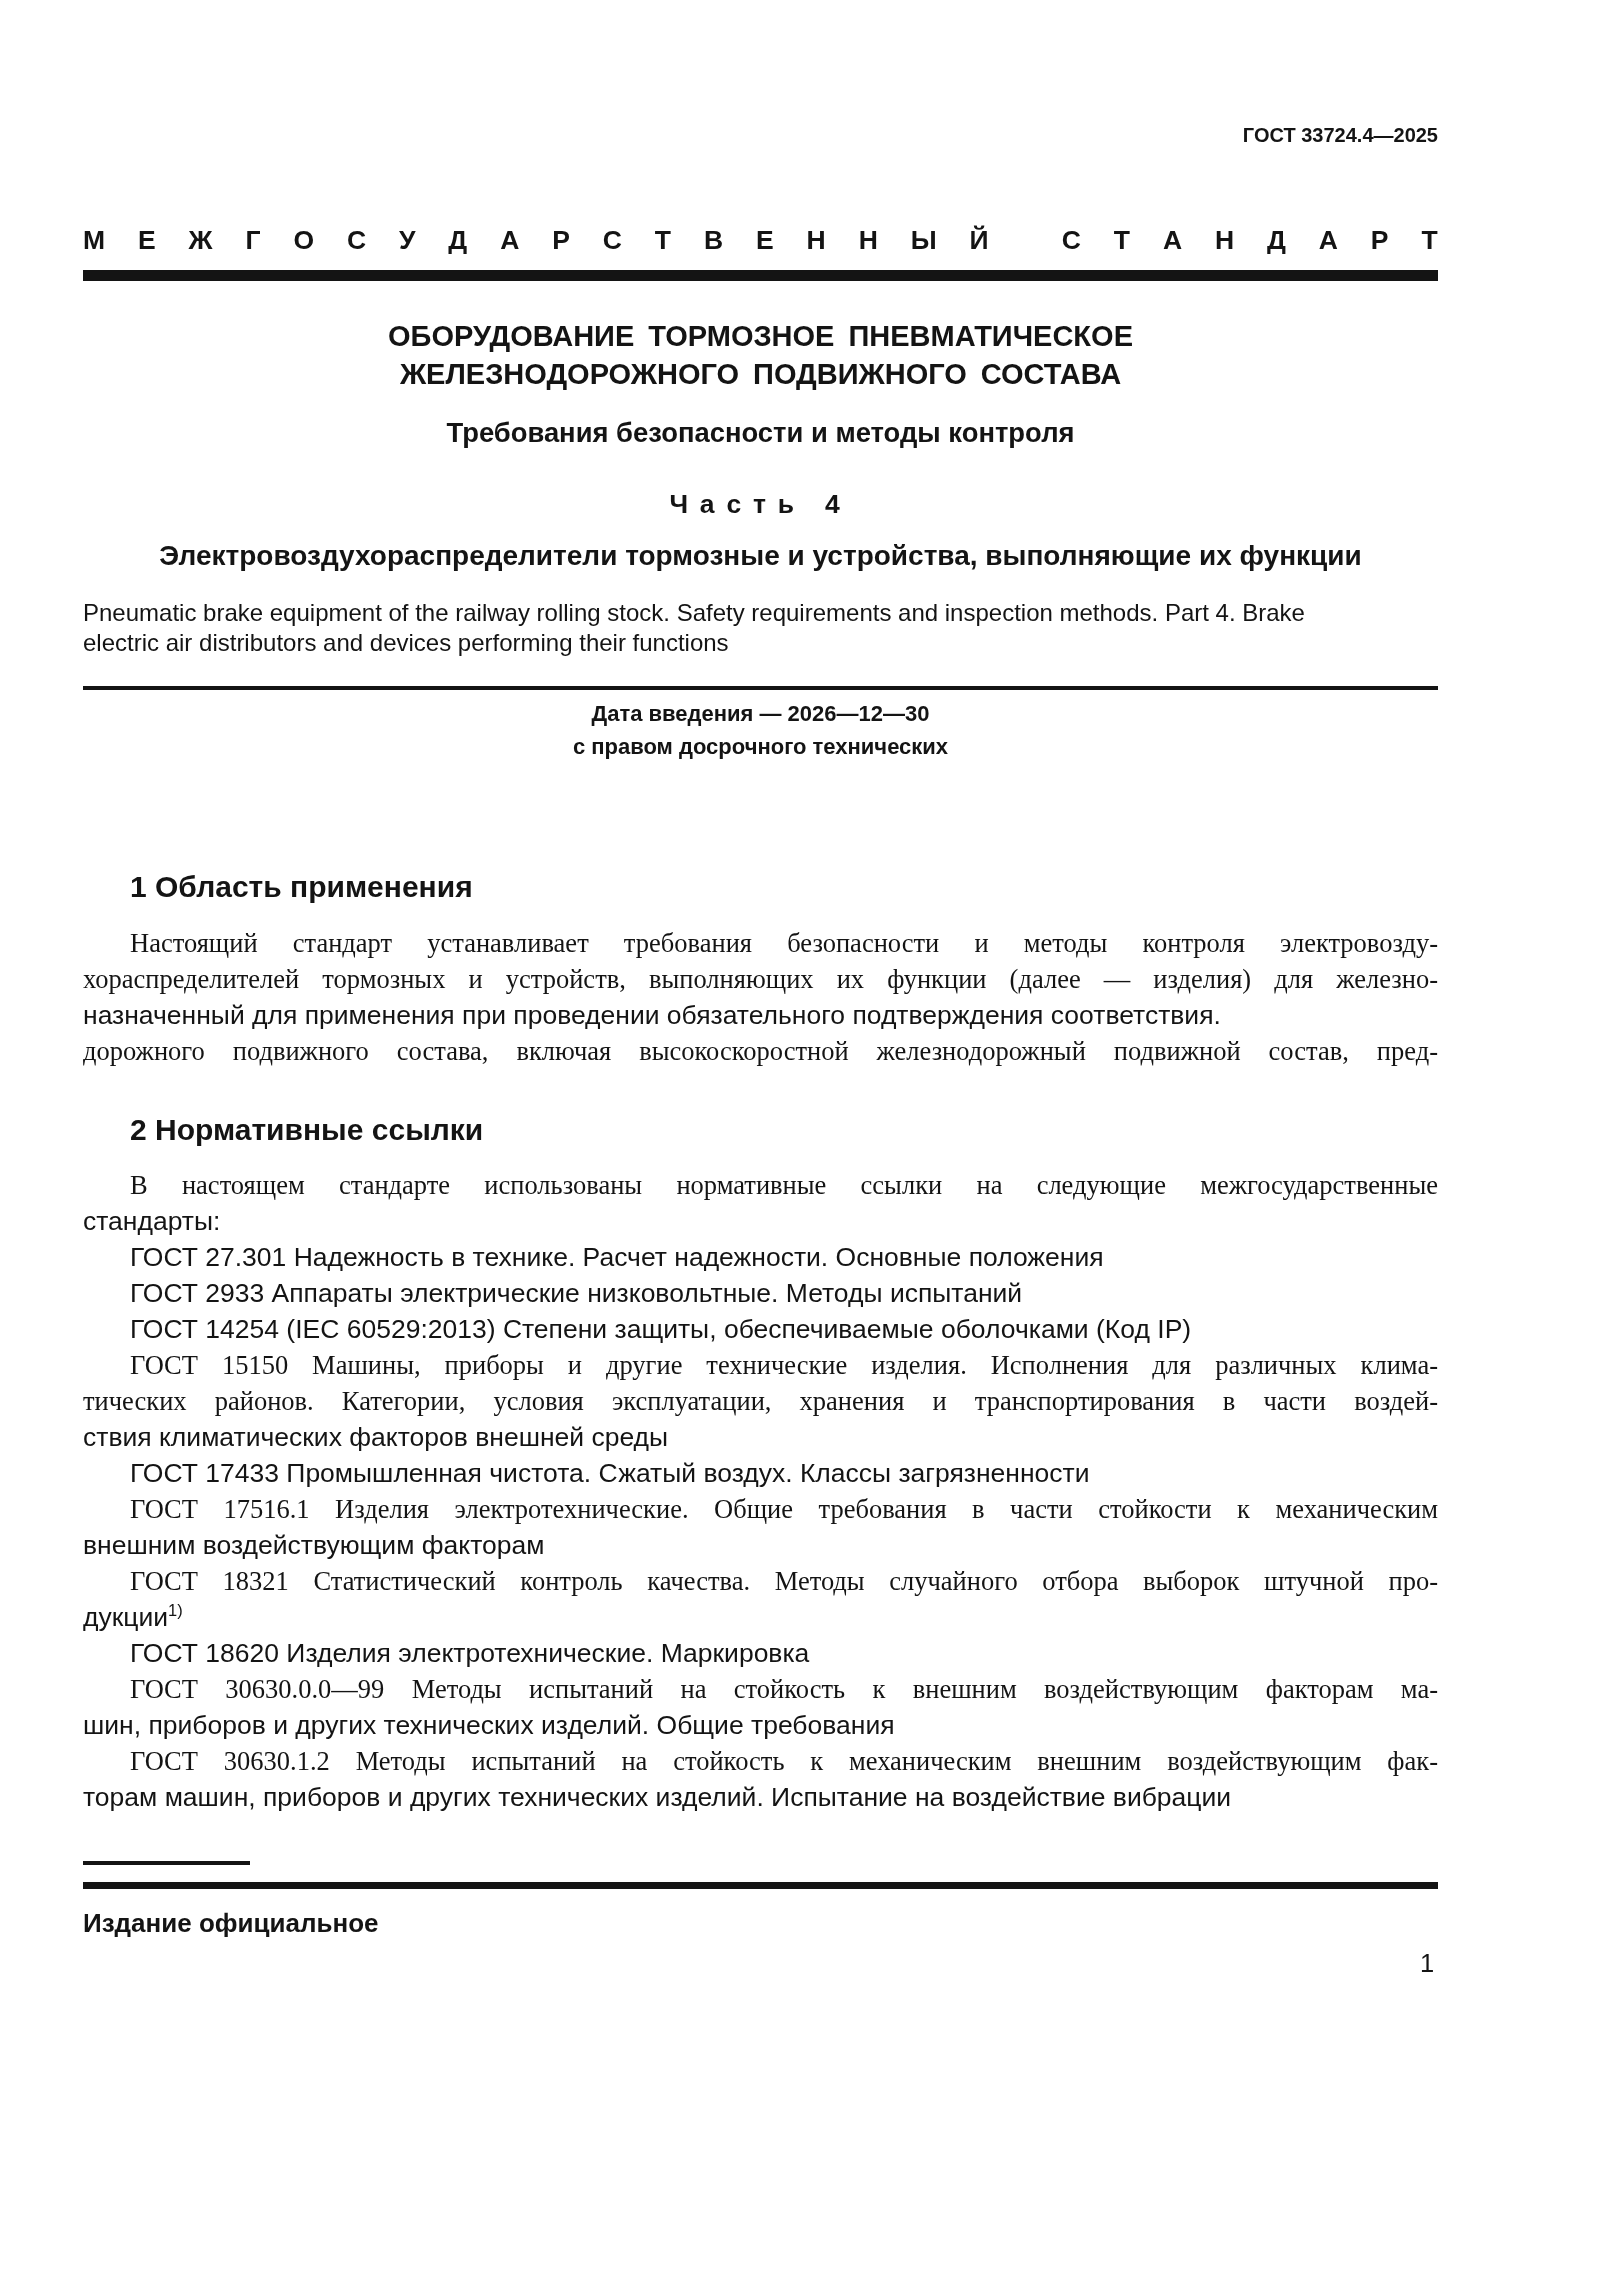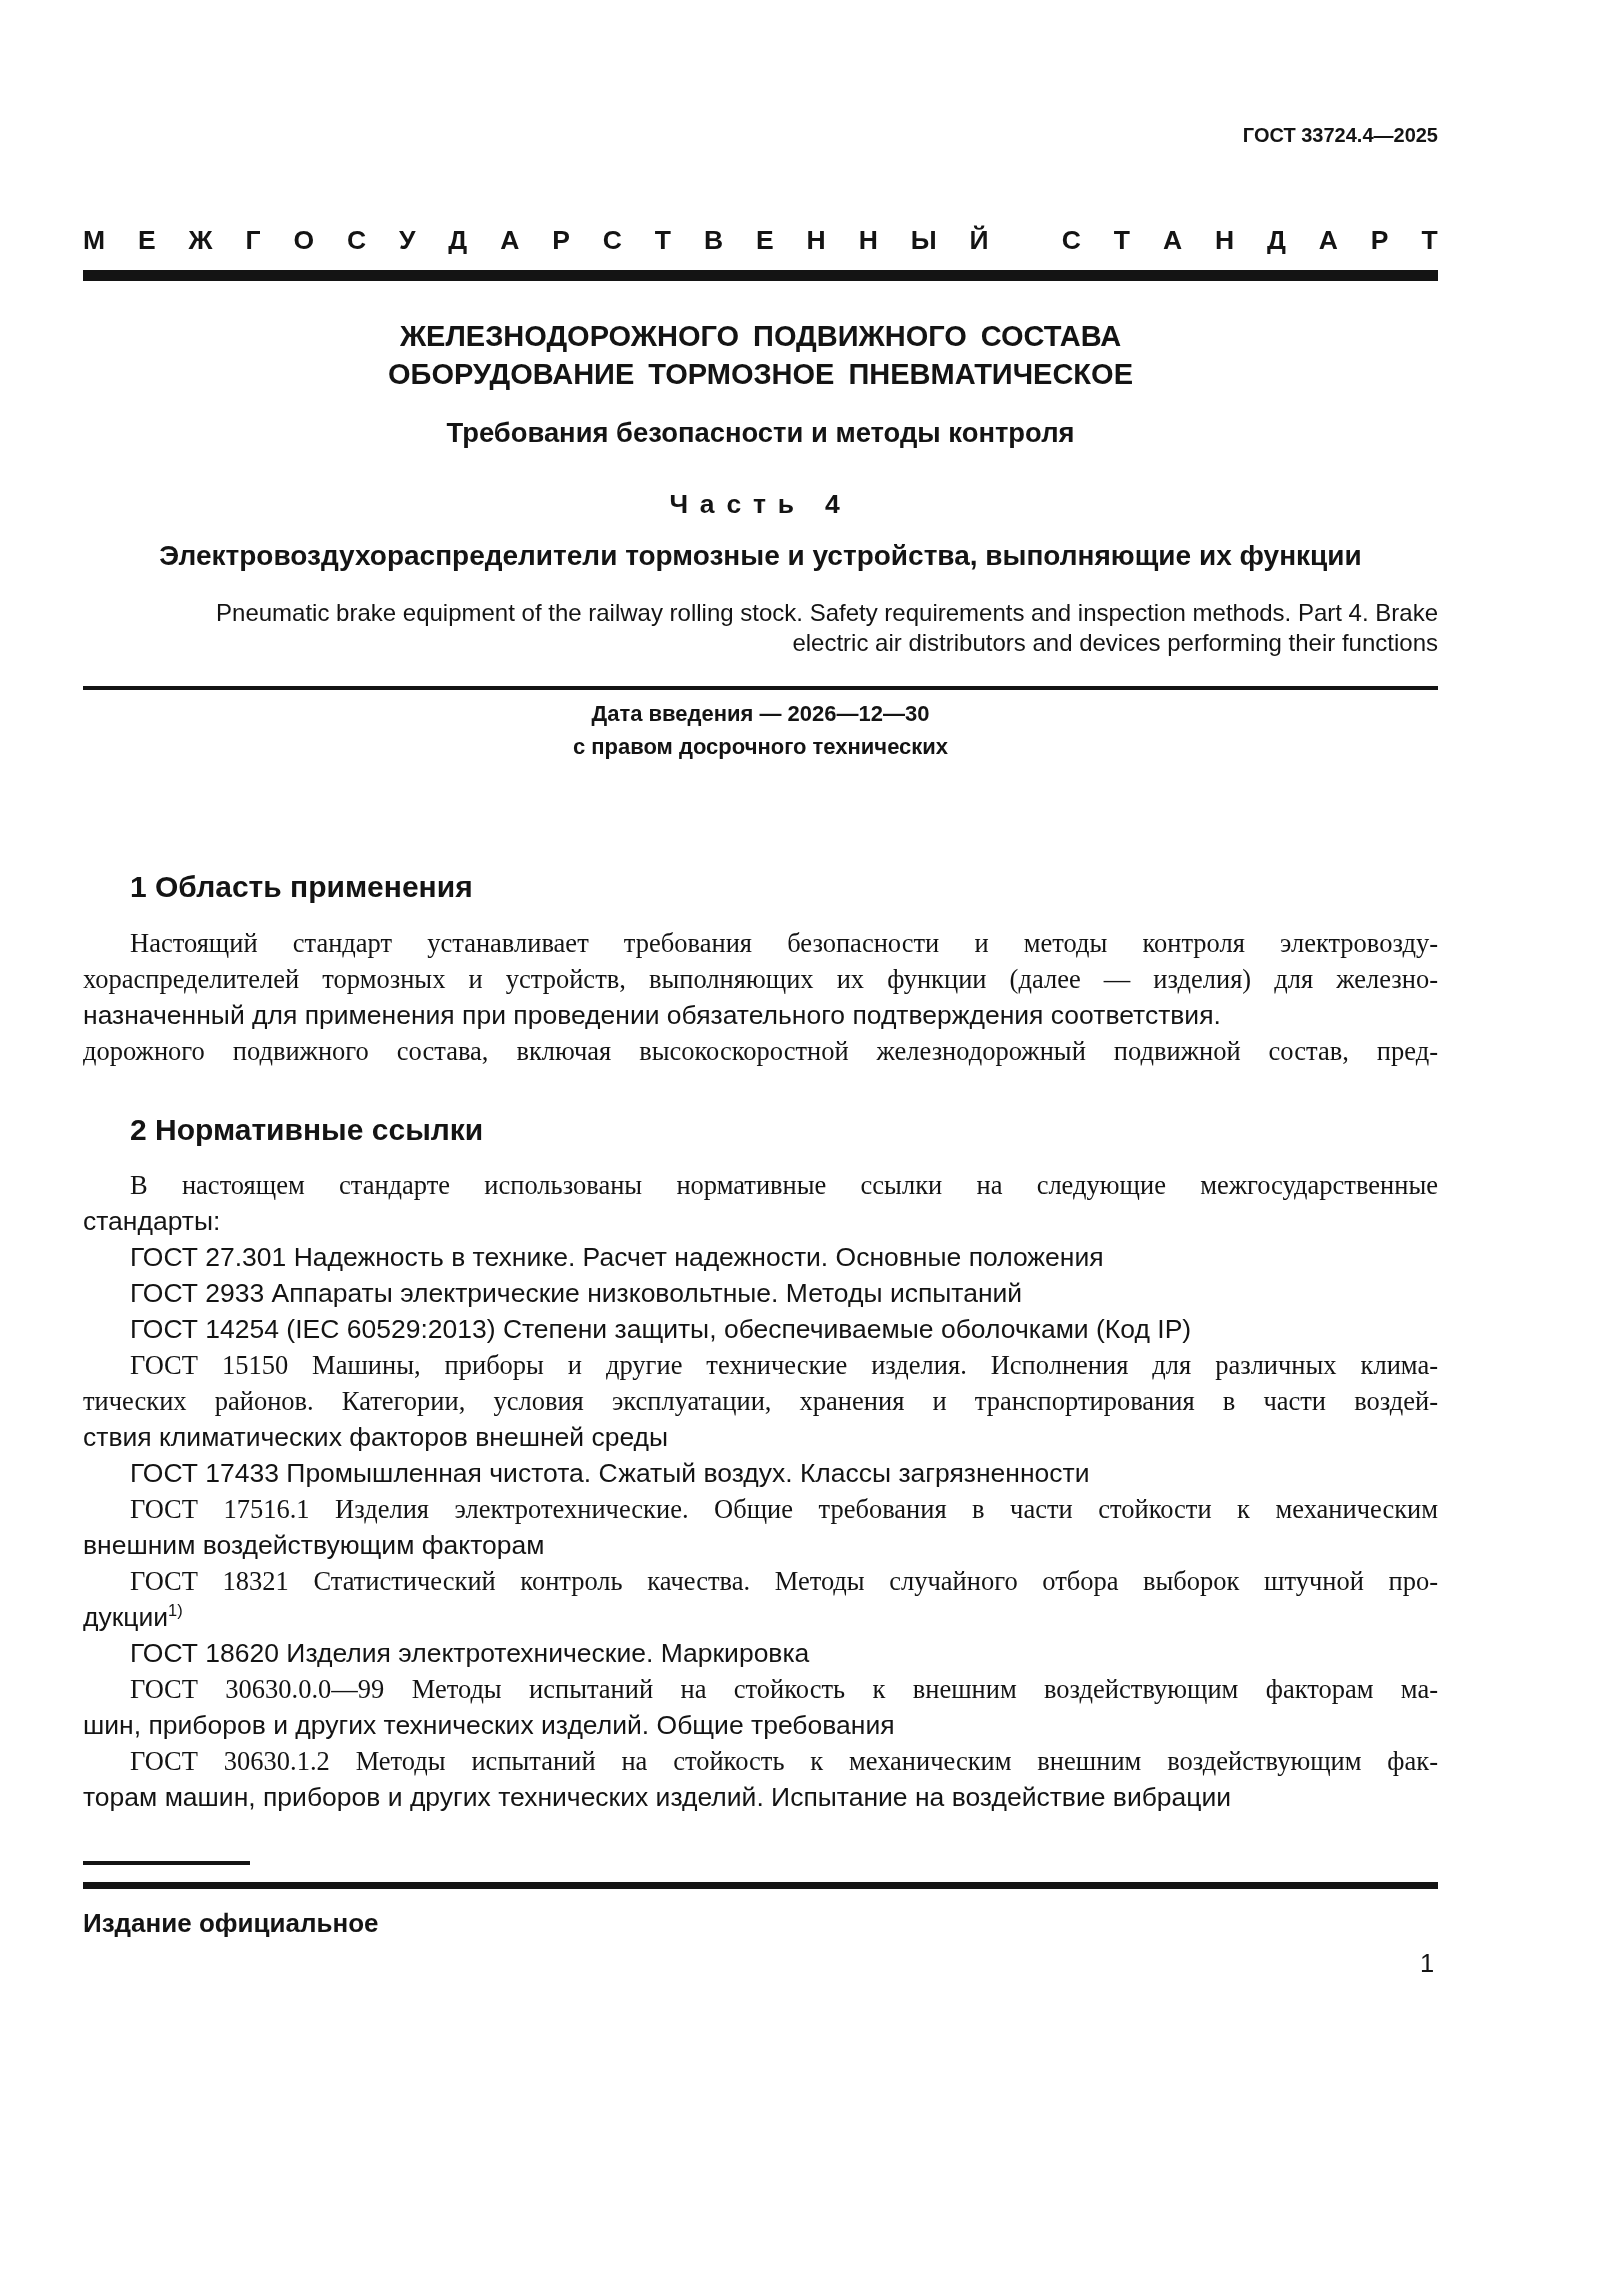--- a/index.html
+++ b/index.html
@@ -18,21 +18,21 @@
   .banner{
     margin-top:74px;display:flex;justify-content:space-between;
     font-weight:bold;font-size:26.5px;line-height:29px;white-space:pre;
   }
   .bar-thick{margin-top:14.7px;height:11.8px;background:#141414;}
 
   .title-ru{margin-top:36px;text-align:center;font-weight:bold;font-size:29px;line-height:38px;word-spacing:5.9px;}
   .subtitle-ru{margin-top:23.5px;text-align:center;font-weight:bold;font-size:27.4px;line-height:31px;}
   .part-label{margin-top:41px;text-align:center;font-weight:bold;font-size:26.5px;letter-spacing:11.8px;line-height:30px;}
   .part-title{margin-top:20.6px;text-align:center;font-weight:bold;font-size:28px;line-height:32px;}
-  .title-en{margin-top:26.5px;text-align:right;font-size:24px;line-height:30px;}
+  .title-en{margin-top:26.5px;text-align:left;font-size:24px;line-height:30px;}
 
   .rule-thin{margin-top:28px;height:3.9px;background:#141414;}
 
   .date-block{margin-top:7px;text-align:center;font-weight:bold;font-size:22px;line-height:33px;}
 
   .section-heading{font-weight:bold;font-size:30px;line-height:35px;padding-left:47px;}
   .sec1 .section-heading{margin-top:106px;}
   .sec2 .section-heading{margin-top:43px;}
   .para{margin-top:20.6px;}
 
@@ -53,22 +53,22 @@
 <body>
 
 <div class="content">
 
   <div class="doc-code">ГОСТ 33724.4—2025</div>
 
   <div class="banner"><span>М</span><span>Е</span><span>Ж</span><span>Г</span><span>О</span><span>С</span><span>У</span><span>Д</span><span>А</span><span>Р</span><span>С</span><span>Т</span><span>В</span><span>Е</span><span>Н</span><span>Н</span><span>Ы</span><span>Й</span><span>&nbsp;</span><span>С</span><span>Т</span><span>А</span><span>Н</span><span>Д</span><span>А</span><span>Р</span><span>Т</span></div>
   <div class="bar-thick"></div>
 
   <div class="title-ru">
+    <div>ОБОРУДОВАНИЕ ТОРМОЗНОЕ ПНЕВМАТИЧЕСКОЕ</div>
     <div>ЖЕЛЕЗНОДОРОЖНОГО ПОДВИЖНОГО СОСТАВА</div>
-    <div>ОБОРУДОВАНИЕ ТОРМОЗНОЕ ПНЕВМАТИЧЕСКОЕ</div>
   </div>
 
   <div class="subtitle-ru">Требования безопасности и методы контроля</div>
 
   <div class="part-label">Часть 4</div>
 
   <div class="part-title">Электровоздухораспределители тормозные и устройства, выполняющие их функции</div>
 
   <div class="title-en">
     <div>Pneumatic brake equipment of the railway rolling stock. Safety requirements and inspection methods. Part 4. Brake</div>

